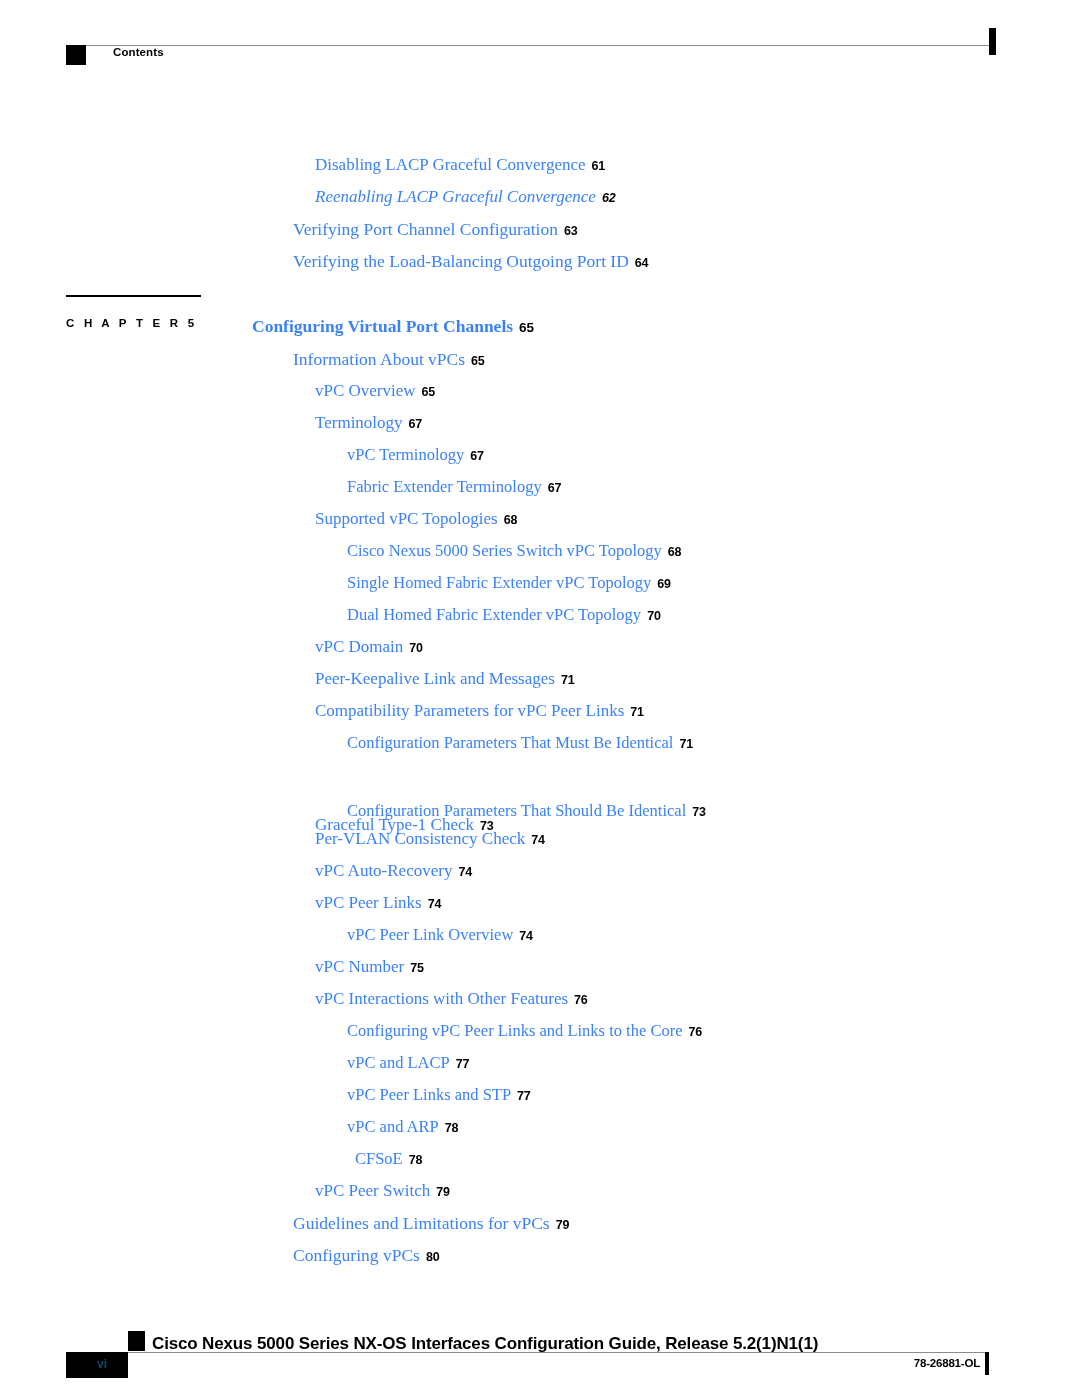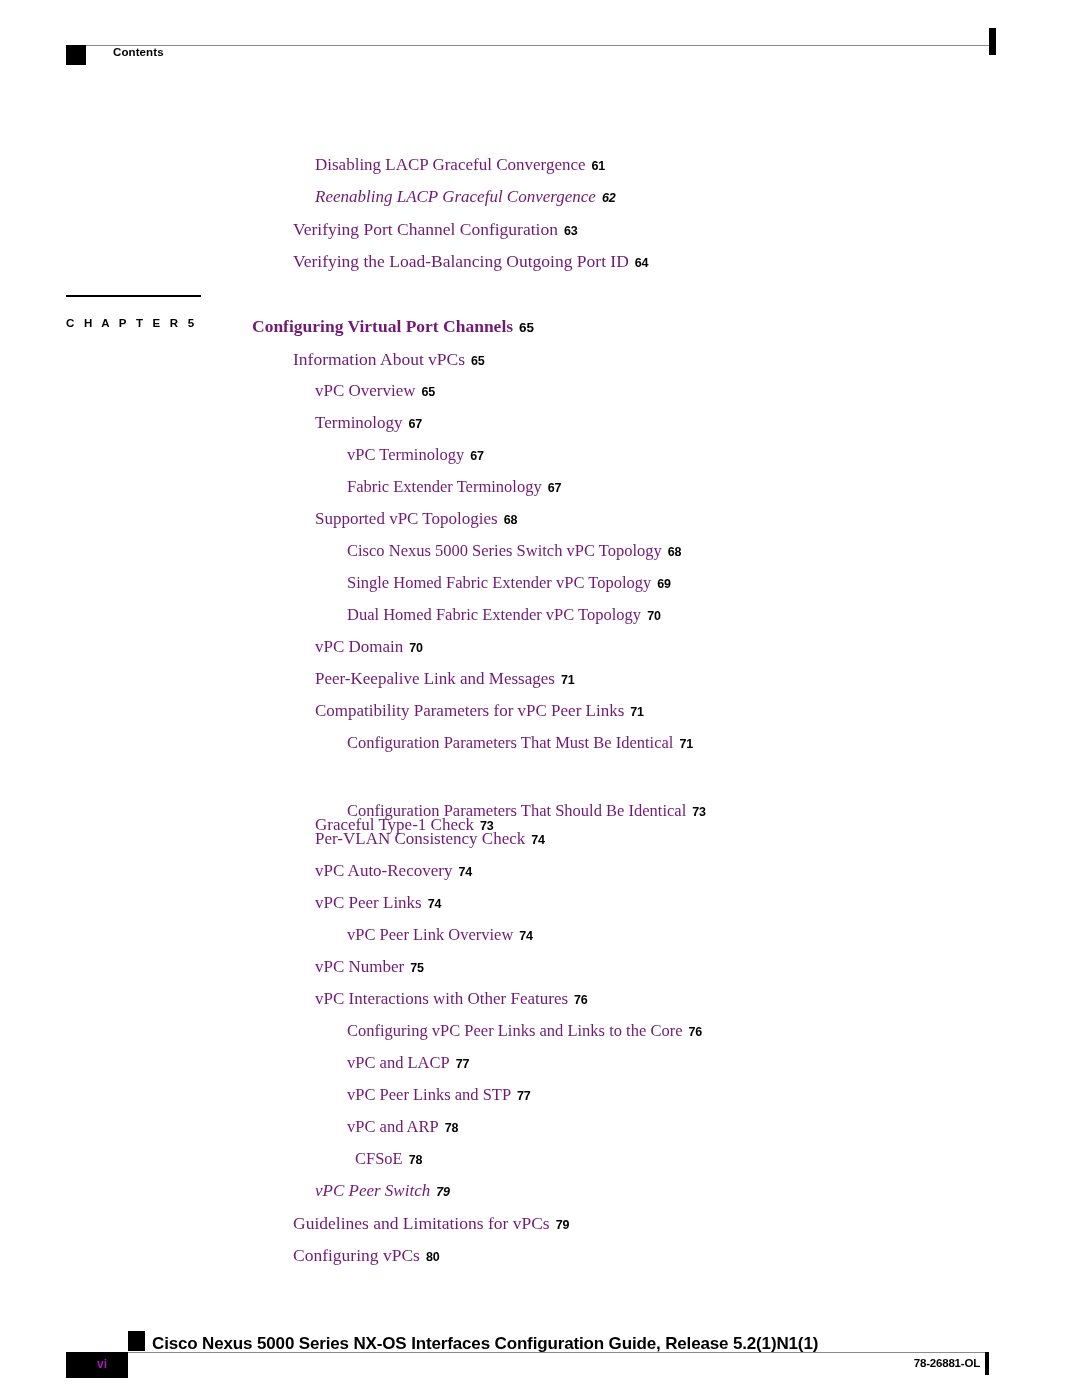--- a/index.html
+++ b/index.html
@@ -65,21 +65,21 @@
     top: 0;
     width: 1080px;
   }
   .toc-entry {
     position: absolute;
     white-space: nowrap;
     color: #2119ec;
     font-family: "Liberation Serif", serif;
   }
   .toc-entry .toc-title {
-    color: #701a75;
+    color: #3b82f6;
   }
   .toc-entry .toc-page {
     color: #000000;
     font-family: "Liberation Sans", sans-serif;
     font-weight: bold;
     font-size: 12.5px;
     margin-left: 6px;
     letter-spacing: -0.2px;
   }
   
@@ -165,21 +165,21 @@
   }
   #footer-pagenum {
     position: absolute;
     left: 66px;
     top: 1357px;
     width: 72px;
     text-align: center;
     font-family: "Liberation Sans", sans-serif;
     font-size: 12px;
     font-weight: bold;
-    color: #a21caf;
+    color: #0c4a6e;
   }
   #footer-docid {
     position: absolute;
     right: 100px;
     top: 1357px;
     font-family: "Liberation Sans", sans-serif;
     font-size: 11.5px;
     font-weight: bold;
     letter-spacing: -0.2px;
     color: #000000;
@@ -234,21 +234,21 @@
     <div class="toc-entry lvl2" style="left: 315px; top: 861px;"><span class="toc-title">vPC Auto-Recovery</span><span class="toc-page">74</span></div>
     <div class="toc-entry lvl2" style="left: 315px; top: 893px;"><span class="toc-title">vPC Peer Links</span><span class="toc-page">74</span></div>
     <div class="toc-entry lvl3" style="left: 347px; top: 925px;"><span class="toc-title">vPC Peer Link Overview</span><span class="toc-page">74</span></div>
     <div class="toc-entry lvl2" style="left: 315px; top: 957px;"><span class="toc-title">vPC Number</span><span class="toc-page">75</span></div>
     <div class="toc-entry lvl2" style="left: 315px; top: 989px;"><span class="toc-title">vPC Interactions with Other Features</span><span class="toc-page">76</span></div>
     <div class="toc-entry lvl3" style="left: 347px; top: 1021px;"><span class="toc-title">Configuring vPC Peer Links and Links to the Core</span><span class="toc-page">76</span></div>
     <div class="toc-entry lvl3" style="left: 347px; top: 1053px;"><span class="toc-title">vPC and LACP</span><span class="toc-page">77</span></div>
     <div class="toc-entry lvl3" style="left: 347px; top: 1085px;"><span class="toc-title">vPC Peer Links and STP</span><span class="toc-page">77</span></div>
     <div class="toc-entry lvl3" style="left: 347px; top: 1117px; text-align: right;"><span class="toc-title">vPC and ARP</span><span class="toc-page">78</span></div>
     <div class="toc-entry lvl3" style="left: 347px; top: 1149px; margin-left: 8px;"><span class="toc-title">CFSoE</span><span class="toc-page">78</span></div>
-    <div class="toc-entry lvl2" style="left: 315px; top: 1181px; font-style: italic;"><span class="toc-title">vPC Peer Switch</span><span class="toc-page">79</span></div>
+    <div class="toc-entry lvl2" style="left: 315px; top: 1181px;"><span class="toc-title">vPC Peer Switch</span><span class="toc-page">79</span></div>
     <div class="toc-entry lvl1" style="left: 293px; top: 1213px;"><span class="toc-title">Guidelines and Limitations for vPCs</span><span class="toc-page">79</span></div>
     <div class="toc-entry lvl1" style="left: 293px; top: 1245px; text-align: right;"><span class="toc-title">Configuring vPCs</span><span class="toc-page">80</span></div>
   </div>
 
 <div id="page-footer"></div>
 <div id="footer-square"></div>
 <div id="footer-title">Cisco Nexus 5000 Series NX-OS Interfaces Configuration Guide, Release 5.2(1)N1(1)</div>
 <div id="footer-rule"></div>
 <div id="footer-pagebox"></div>
 <div id="footer-pagenum">vi</div>

